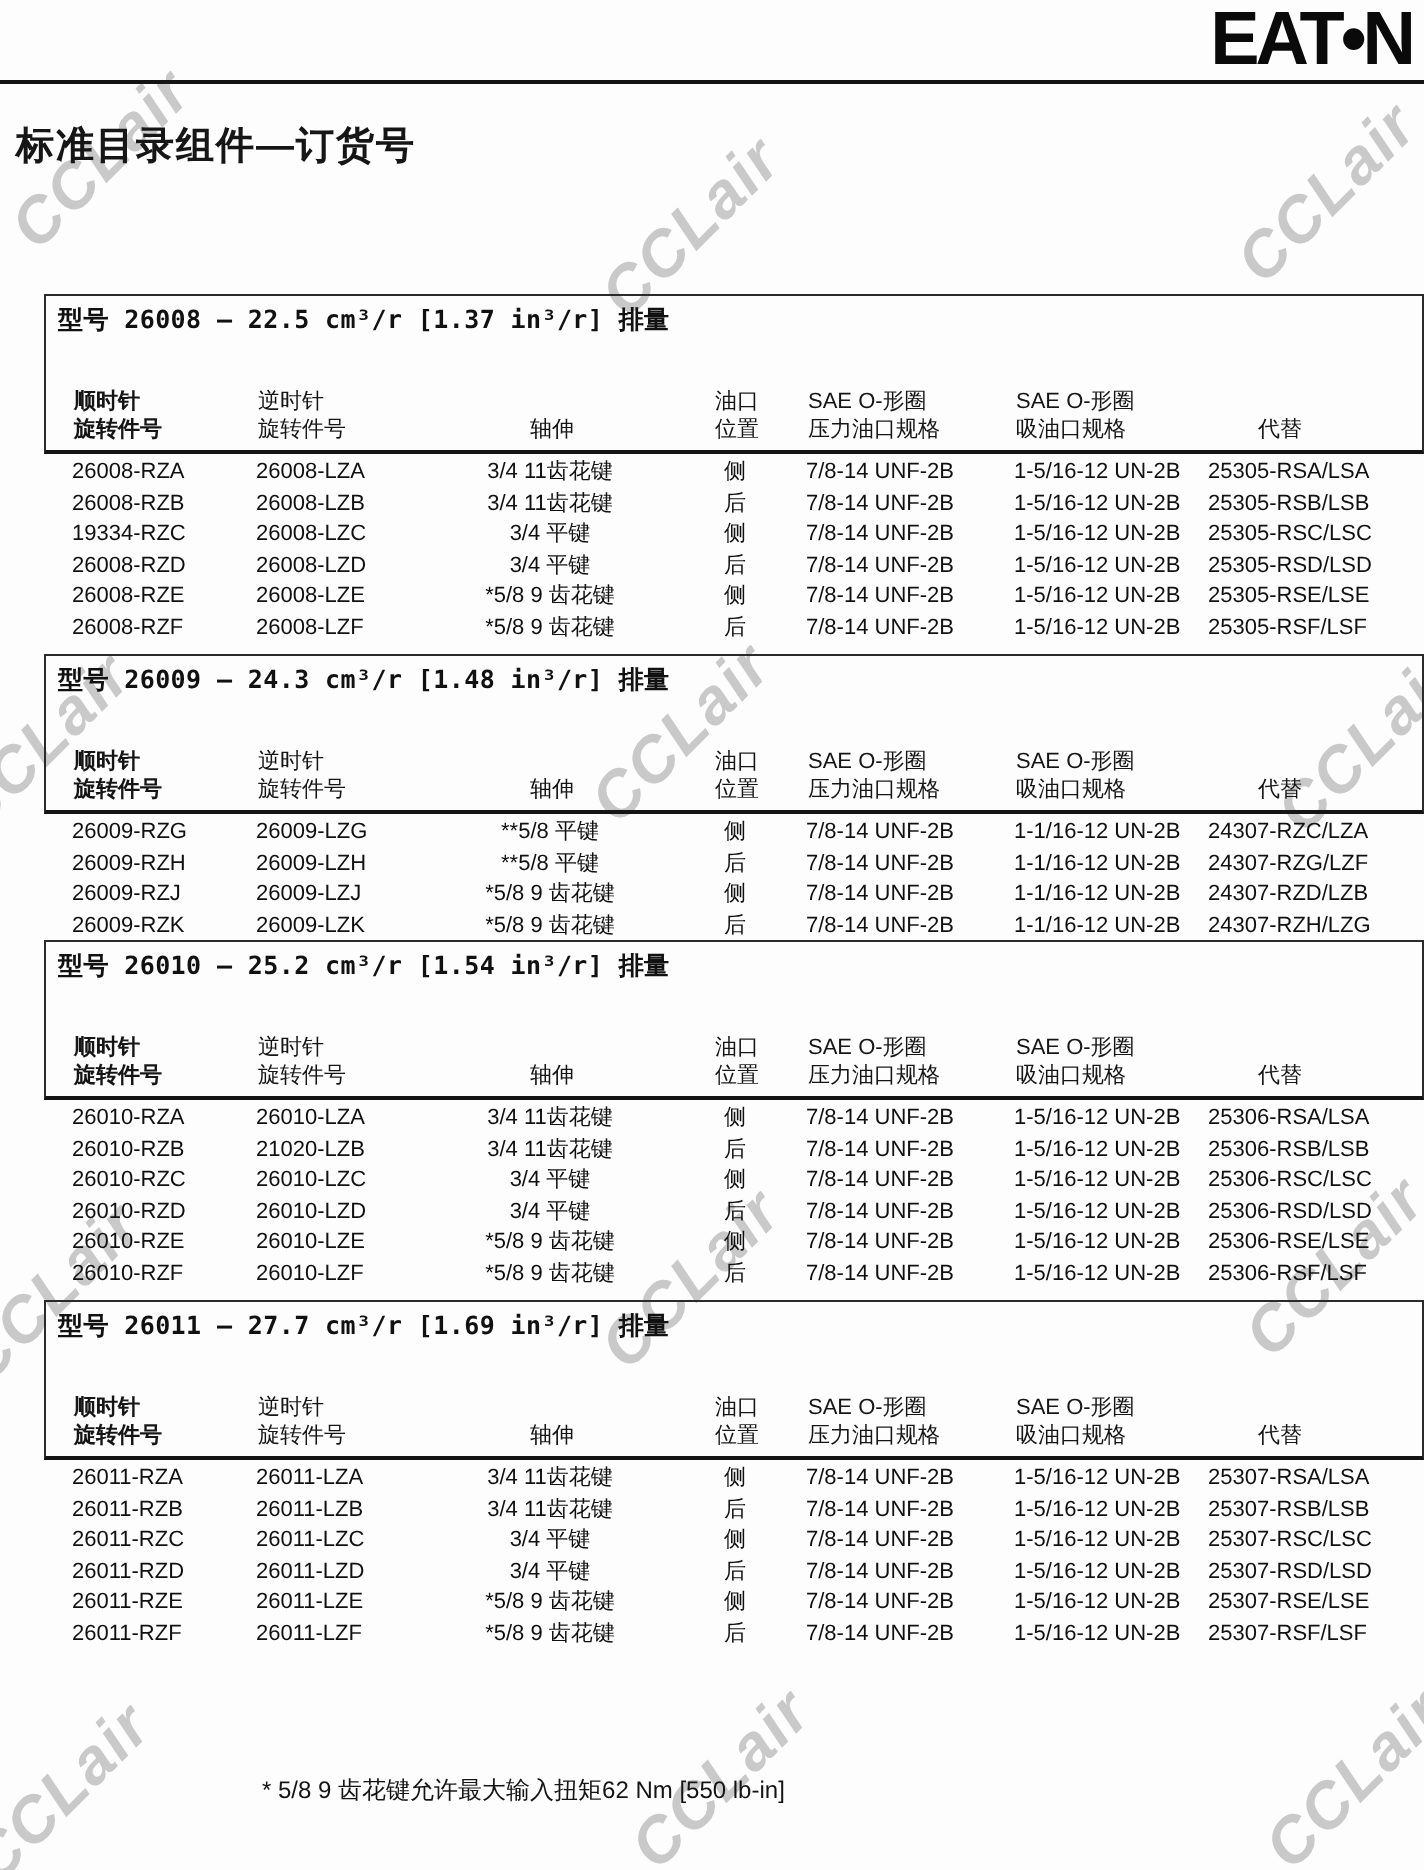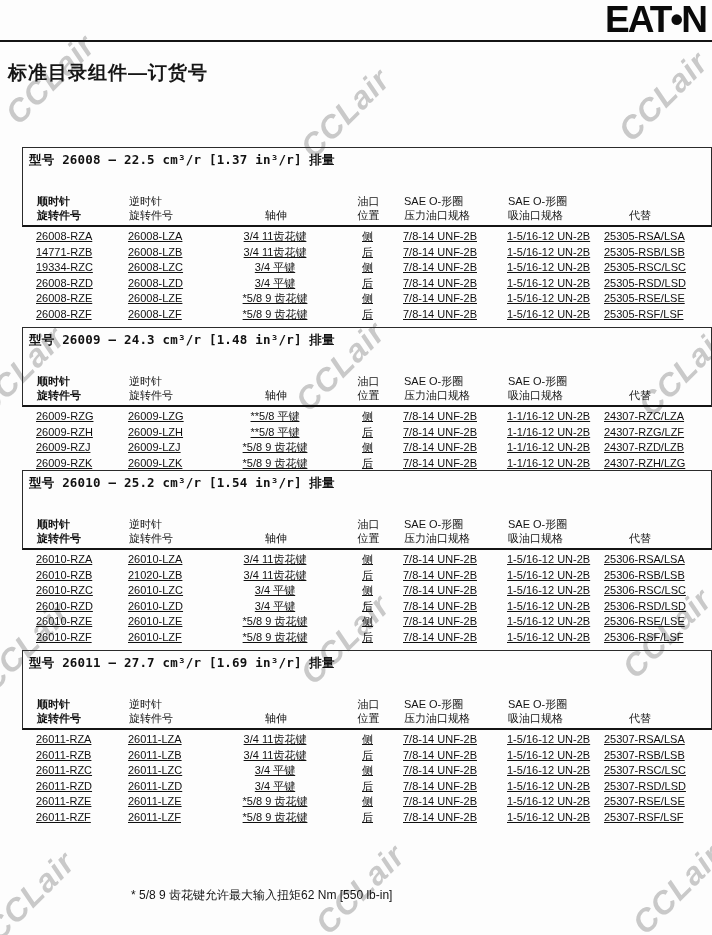--- a/index.html
+++ b/index.html
@@ -46,21 +46,21 @@
   .sec-header{position:absolute;left:0;right:0;bottom:3px;font-size:11px;color:#151515;}
   .hcell{display:flex;flex-direction:column;justify-content:flex-end;line-height:14px;}
   .hcell:nth-child(1){padding-left:14px;font-weight:bold;}
   .hcell:nth-child(2){padding-left:16px;}
   .hcell:nth-child(3){text-align:center;}
   .hcell:nth-child(4){text-align:center;}
   .hcell:nth-child(5){padding-left:8px;}
   .hcell:nth-child(6){padding-left:5px;}
   .hcell:nth-child(7){padding-left:28px;}
   .sec-rows{margin-top:2px;}
-  .row{height:15.5px;line-height:15.5px;font-size:11px;color:#101010;text-decoration:underline;}
+  .row{height:15.5px;line-height:15.5px;font-size:11px;color:#101010;}
   .cell{overflow:hidden;white-space:nowrap;}
   .cell:nth-child(1){padding-left:14px;}
   .cell:nth-child(2){padding-left:16px;}
   .cell:nth-child(3){text-align:center;}
   .cell:nth-child(4){text-align:center;}
   .cell:nth-child(5){padding-left:8px;}
   .cell:nth-child(6){padding-left:5px;}
   .cell:nth-child(7){padding-left:4px;}
   
   .footnotes{position:absolute;top:886px;left:123px;font-size:12px;line-height:19px;color:#141414;}
@@ -126,21 +126,21 @@
         <div class="row grid7">
           <div class="cell">26008-RZA</div>
           <div class="cell">26008-LZA</div>
           <div class="cell">3/4 11齿花键</div>
           <div class="cell">侧</div>
           <div class="cell">7/8-14 UNF-2B</div>
           <div class="cell">1-5/16-12 UN-2B</div>
           <div class="cell">25305-RSA/LSA</div>
         </div>
         <div class="row grid7">
-          <div class="cell">14771-RZB</div>
+          <div class="cell">26008-RZB</div>
           <div class="cell">26008-LZB</div>
           <div class="cell">3/4 11齿花键</div>
           <div class="cell">后</div>
           <div class="cell">7/8-14 UNF-2B</div>
           <div class="cell">1-5/16-12 UN-2B</div>
           <div class="cell">25305-RSB/LSB</div>
         </div>
         <div class="row grid7">
           <div class="cell">19334-RZC</div>
           <div class="cell">26008-LZC</div>

